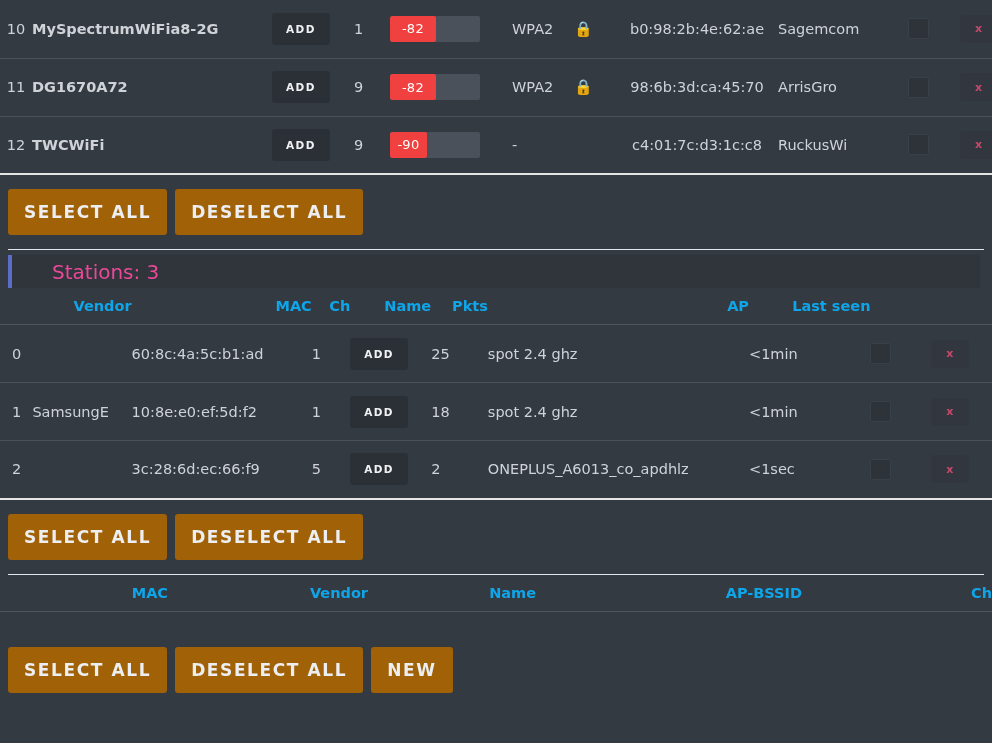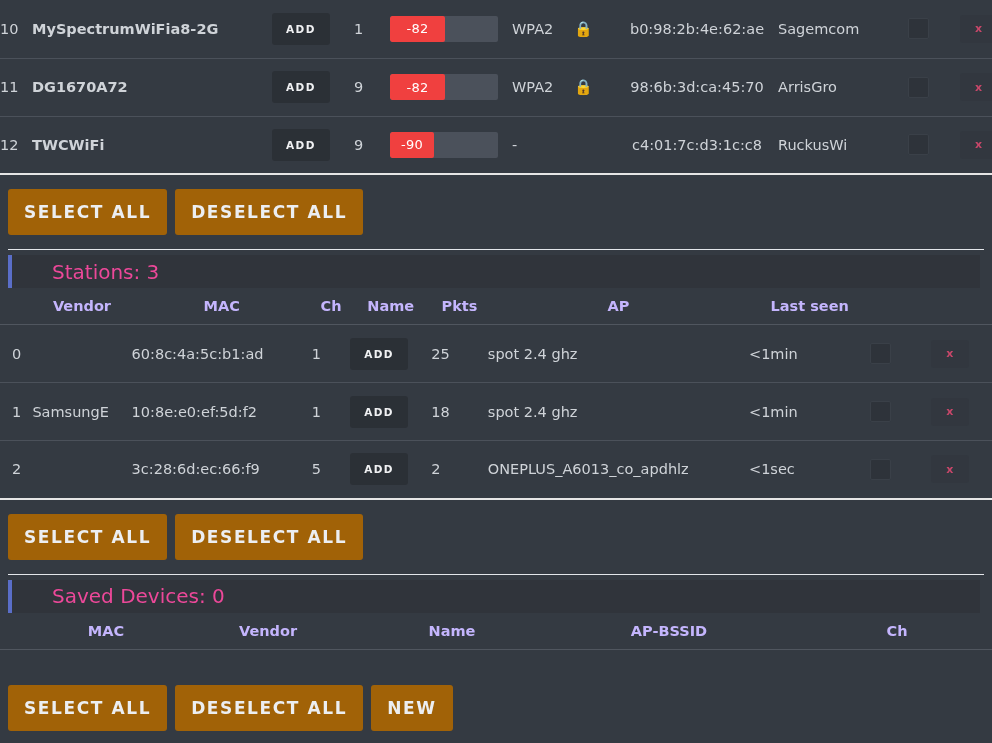--- a/index.html
+++ b/index.html
@@ -11,41 +11,41 @@
     color: #d7dade;
     overflow: hidden;
   }
   .page { position: relative; width: 992px; height: 743px; background: #343a42; }
 
   
   table.tbl { width: 100%; border-collapse: collapse; table-layout: fixed; }
   table.tbl th {
     font-size: 14.5px;
     font-weight: bold;
-    color: #c4b5fd;
-    text-align: center;
+    color: #0ea5e9;
+    text-align: right;
     padding: 10px 0 10px 0;
     border-bottom: 1px solid #50565f;
     white-space: nowrap;
   }
   table.tbl td {
     font-size: 14.5px;
     color: #cfd3d8;
     padding: 0;
     height: 58px;
     vertical-align: middle;
     border-bottom: 1px solid #4b515a;
     white-space: nowrap;
   }
   table.tbl tr:last-child td { border-bottom: 2px solid #e5e5e5; }
 
   
   .ap-wrap { padding: 0; }
   .ap-tbl td { height: 58px; }
-  .col-idx { width: 32px; }
+  .col-idx { width: 32px; text-align: center; }
   .col-ssid { width: 240px; font-weight: bold; }
   .col-add { width: 82px; }
   .col-ch { width: 36px; }
   .col-sig { width: 122px; }
   .col-enc { width: 62px; }
   .col-lock { width: 42px; text-align: left; }
   .col-bssid { width: 162px; text-align: center; }
   .col-vendor { width: 130px; }
   .col-chk { width: 52px; }
   .col-del { width: 56px; }
@@ -75,21 +75,21 @@
     letter-spacing: 1.6px;
     padding: 13px 16px;
     cursor: pointer;
     font-family: "DejaVu Sans", "Liberation Sans", sans-serif;
   }
   .btnbar { padding: 14px 8px 14px 8px; display: flex; gap: 8px; align-items: center; }
 
   
   .sig-track {
     position: relative;
-    width: 108px;
+    width: 90px;
     height: 26px;
     background: #4b515b;
     border-radius: 2px;
     overflow: hidden;
     padding-left: 12px;
   }
   .sig-fill {
     position: absolute;
     left: 0; top: 0; bottom: 0;
     background: #f0403f;
@@ -340,24 +340,20 @@
         </tr>
       </tbody>
   </table>
 
   <div class="btnbar">
     <button class="btn-flat">SELECT ALL</button>
     <button class="btn-flat">DESELECT ALL</button>
   </div>
 
   <div class="hr-split"></div>
-  <div class="sec-head">
-    <span class="sec-accent"></span>
-    <span class="sec-title">Saved Devices: 0</span>
-  </div>
 
   <table class="tbl sv-tbl">
     <colgroup>
       <col class="sv-mac">
         <col class="sv-vendor">
         <col class="sv-name">
         <col class="sv-bssid">
         <col class="sv-ch">
     </colgroup>
     <thead>

